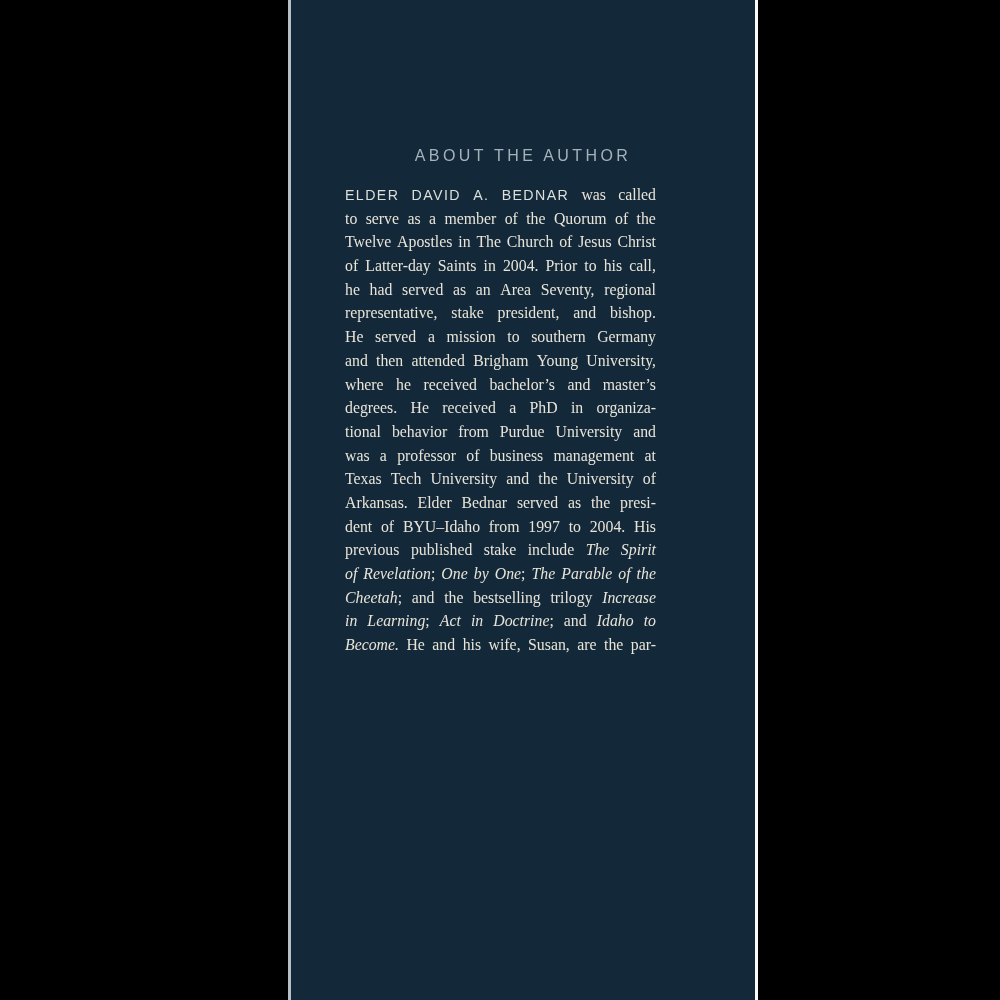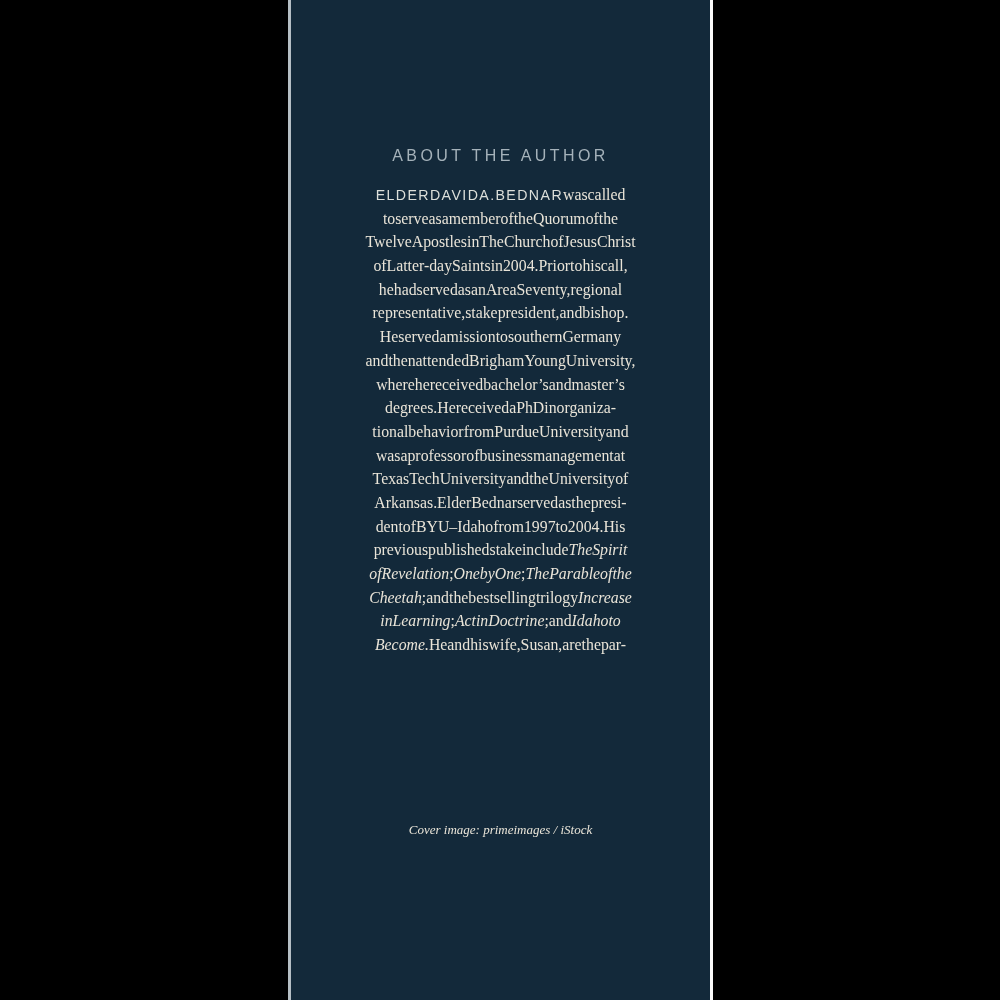--- a/index.html
+++ b/index.html
@@ -6,21 +6,21 @@
   body {
     width: 1000px; height: 1000px;
     background: #000000;
     position: relative;
     font-family: "Liberation Serif", serif;
     overflow: hidden;
   }
   .flap {
     position: absolute;
     left: 288px; top: 0;
-    width: 425px; height: 1000px;
+    width: 470px; height: 1000px;
     box-sizing: border-box;
     background: #13293a;
     border-left: 3px solid #b5bfc5;
     border-right: 3px solid #fbfbfb;
   }
   .heading {
     position: absolute;
     top: 147px; left: 0; width: 100%;
     text-align: center;
     font-family: "Liberation Sans", sans-serif;
@@ -31,21 +31,21 @@
   }
   .bio {
     position: absolute;
     top: 186px; left: 54px;
     width: 311px;
     color: #e9e4d8;
     font-size: 15.8px;
   }
   .bio-line {
     display: flex;
-    justify-content: center;
+    justify-content: space-between;
     align-items: baseline;
     height: 23.7px;
   }
   .bio-line.last {
     display: block;
     line-height: 23.7px;
   }
   .tok { white-space: nowrap; }
   .caps {
     font-family: "Liberation Sans", sans-serif;
@@ -253,15 +253,14 @@
         <span class="tok"><span class="r">his</span></span>
         <span class="tok"><span class="r">wife,</span></span>
         <span class="tok"><span class="r">Susan,</span></span>
         <span class="tok"><span class="r">are</span></span>
         <span class="tok"><span class="r">the</span></span>
         <span class="tok"><span class="r">par-</span></span>
       </div>
     </div>
 
   <div class="credits">
-    <div>Cover image: primeimages / iStock</div>
   </div>
 </div>
 
 </body></html>

